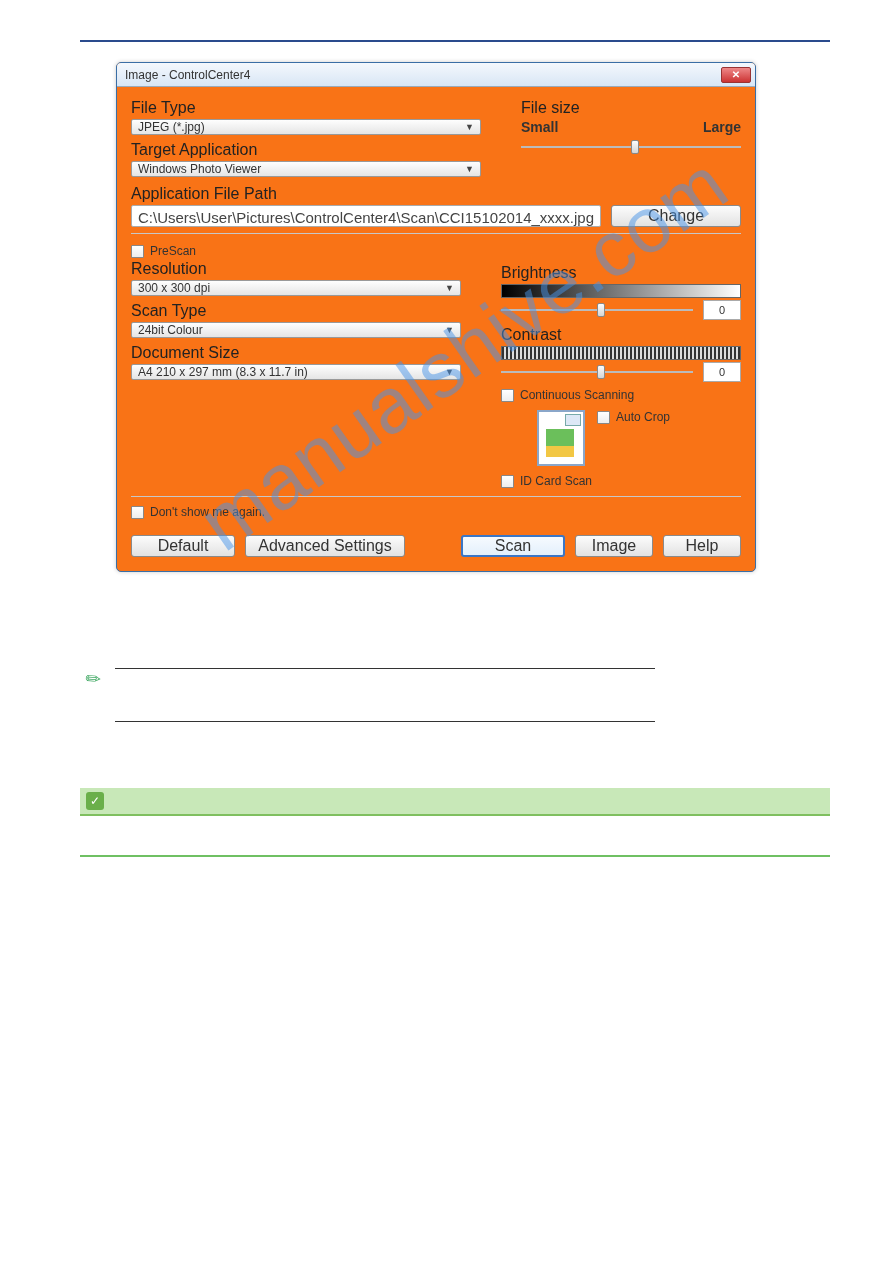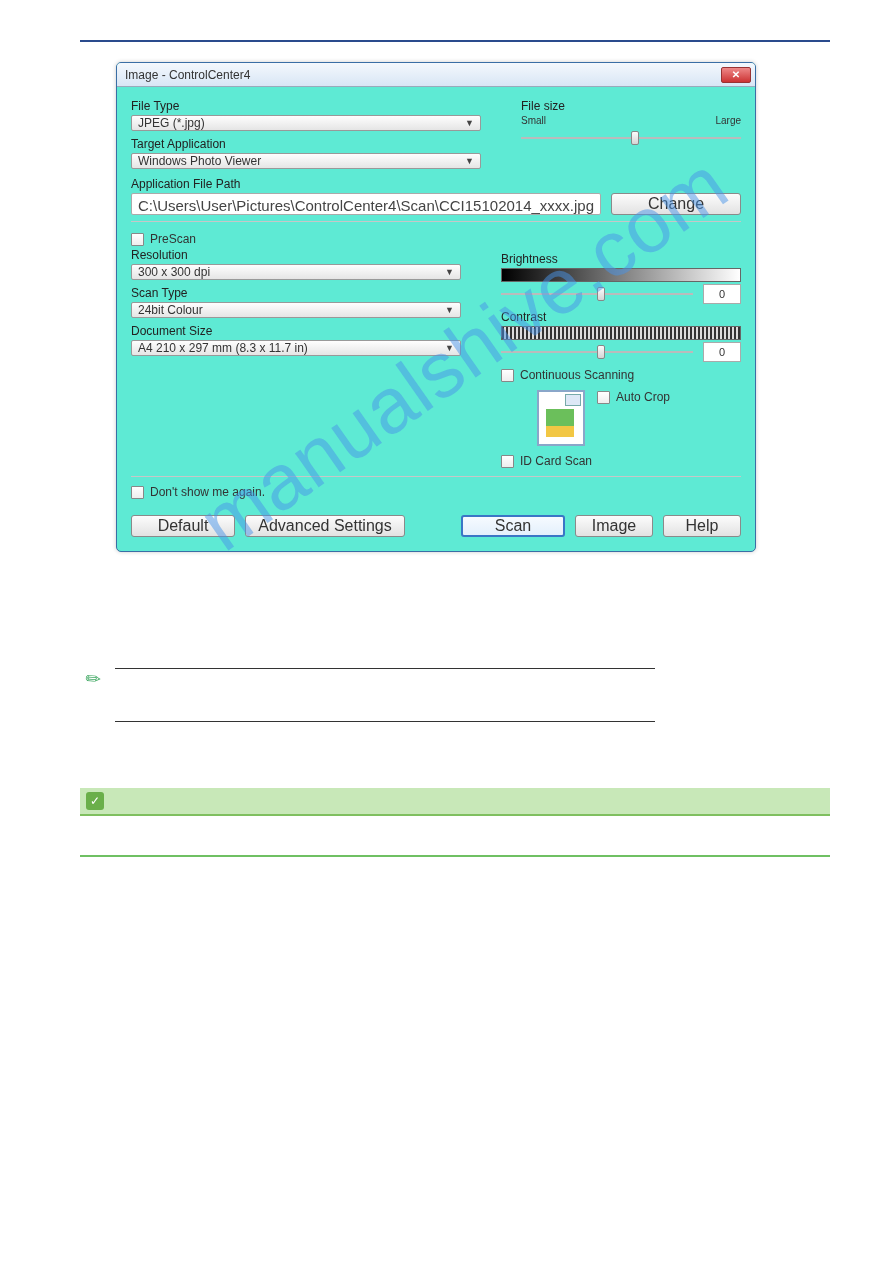--- a/index.html
+++ b/index.html
@@ -1,36 +1,36 @@
 <!DOCTYPE html>
 <html><head>
 <meta charset="utf-8">
 <style>
   * { box-sizing: border-box; margin: 0; padding: 0; }
   body { width: 893px; height: 1263px; background: #fff; font-family: "Segoe UI", Tahoma, sans-serif; font-size: 12px; color: #333; position: relative; }
   .page-hr { position: absolute; left: 80px; top: 40px; width: 750px; height: 2px; background: #2a4b8d; }
-  .dialog { position: absolute; left: 116px; top: 62px; width: 640px; border: 1px solid #3a6ea5; border-radius: 5px; background: #5eead4; box-shadow: 0 0 4px rgba(0,0,0,0.2); overflow: hidden; }
+  .dialog { position: absolute; left: 116px; top: 62px; width: 640px; border: 1px solid #3a6ea5; border-radius: 5px; background: #f97316; box-shadow: 0 0 4px rgba(0,0,0,0.2); overflow: hidden; }
   .titlebar { height: 24px; background: linear-gradient(180deg,#f4f8fd,#d8e6f5); border-bottom: 1px solid #9ab; display: flex; align-items: center; padding: 0 4px 0 8px; font-size: 12px; color: #333; }
   .titlebar .spacer { flex: 1; }
   .closebtn { width: 30px; height: 16px; background: linear-gradient(180deg,#e88,#c33); border: 1px solid #933; border-radius: 2px; color: #fff; font-size: 10px; line-height: 14px; text-align: center; font-weight: bold; cursor: pointer; }
   .body1 { padding: 10px 14px 4px 14px; }
   .row2col { display: flex; gap: 40px; }
   .colL { flex: 0 0 350px; }
   .colR { flex: 1; }
-  .label { font-size: 12px; color: #222; margin: 2px 0; }
+  .label { font-size: 16px; color: #222; margin: 2px 0; }
   .dropdown { width: 100%; height: 16px; background: linear-gradient(180deg,#fefefe,#e5e5e5); border: 1px solid #999; border-radius: 2px; display: flex; align-items: center; padding: 0 6px; margin: 1px 0 6px 0; position: relative; }
   .dropdown::after { content: "▼"; position: absolute; right: 6px; font-size: 9px; color: #444; }
   .pathrow { display: flex; gap: 10px; margin-bottom: 4px; align-items: center; }
   .pathbox { flex: 1; height: 22px; background: #fff; border: 1px solid #aaa; border-radius: 2px; padding: 3px 6px; font-size: 15px; color: #444; }
   .btn { height: 22px; background: linear-gradient(180deg,#fcfcfc,#e2e2e2); border: 1px solid #8a8a8a; border-radius: 3px; font-size: 16px; text-align: center; cursor: pointer; padding: 0 8px; display: inline-flex; align-items: center; justify-content: center; }
   .btn-change { width: 130px; }
   .sep { height: 1px; background: #c7c7c7; margin: 6px 0 8px 0; }
   .check { display: flex; align-items: center; gap: 6px; margin: 2px 0; }
   .checkbox { width: 13px; height: 13px; border: 1px solid #888; background: linear-gradient(180deg,#fff,#eee); border-radius: 1px; }
-  .fsrow { display: flex; justify-content: space-between; font-size: 10px; color: #333; }
+  .fsrow { display: flex; justify-content: space-between; font-size: 14px; color: #333; font-weight: bold; }
   .sliderbar { height: 20px; display: flex; align-items: center; margin: 2px 0 6px 0; }
   .track { flex: 1; height: 2px; background: #bbb; position: relative; }
   .thumb { position: absolute; top: -6px; width: 8px; height: 14px; background: linear-gradient(180deg,#fcfcfc,#d5d5d5); border: 1px solid #888; border-radius: 2px; }
   .valbox { width: 38px; height: 20px; background: #fff; border: 1px solid #aaa; margin-left: 10px; text-align: center; font-size: 11px; line-height: 18px; }
   .gradbar { height: 14px; background: linear-gradient(90deg,#000,#fff); border: 1px solid #666; margin-bottom: 2px; }
   .hatchbar { height: 14px; background: repeating-linear-gradient(90deg,#333 0,#333 2px,#ddd 2px,#ddd 4px); border: 1px solid #666; margin-bottom: 2px; }
   .thumbimg { width: 48px; height: 56px; border: 2px solid #8aa6c9; background: #fff; display: inline-block; margin-right: 8px; position: relative; }
   .thumbimg::before { content: ""; position: absolute; right: 2px; top: 2px; width: 14px; height: 10px; background: #dde8f6; border: 1px solid #7aa; }
   .thumbimg::after { content: ""; position: absolute; left: 6px; bottom: 6px; width: 28px; height: 28px; background: linear-gradient(180deg,#6bbf5b 0,#6bbf5b 60%,#f2c744 60%); border: 1px solid #fff; }
   .bottombar { display: flex; gap: 10px; padding: 10px 14px 14px 14px; align-items: center; }

